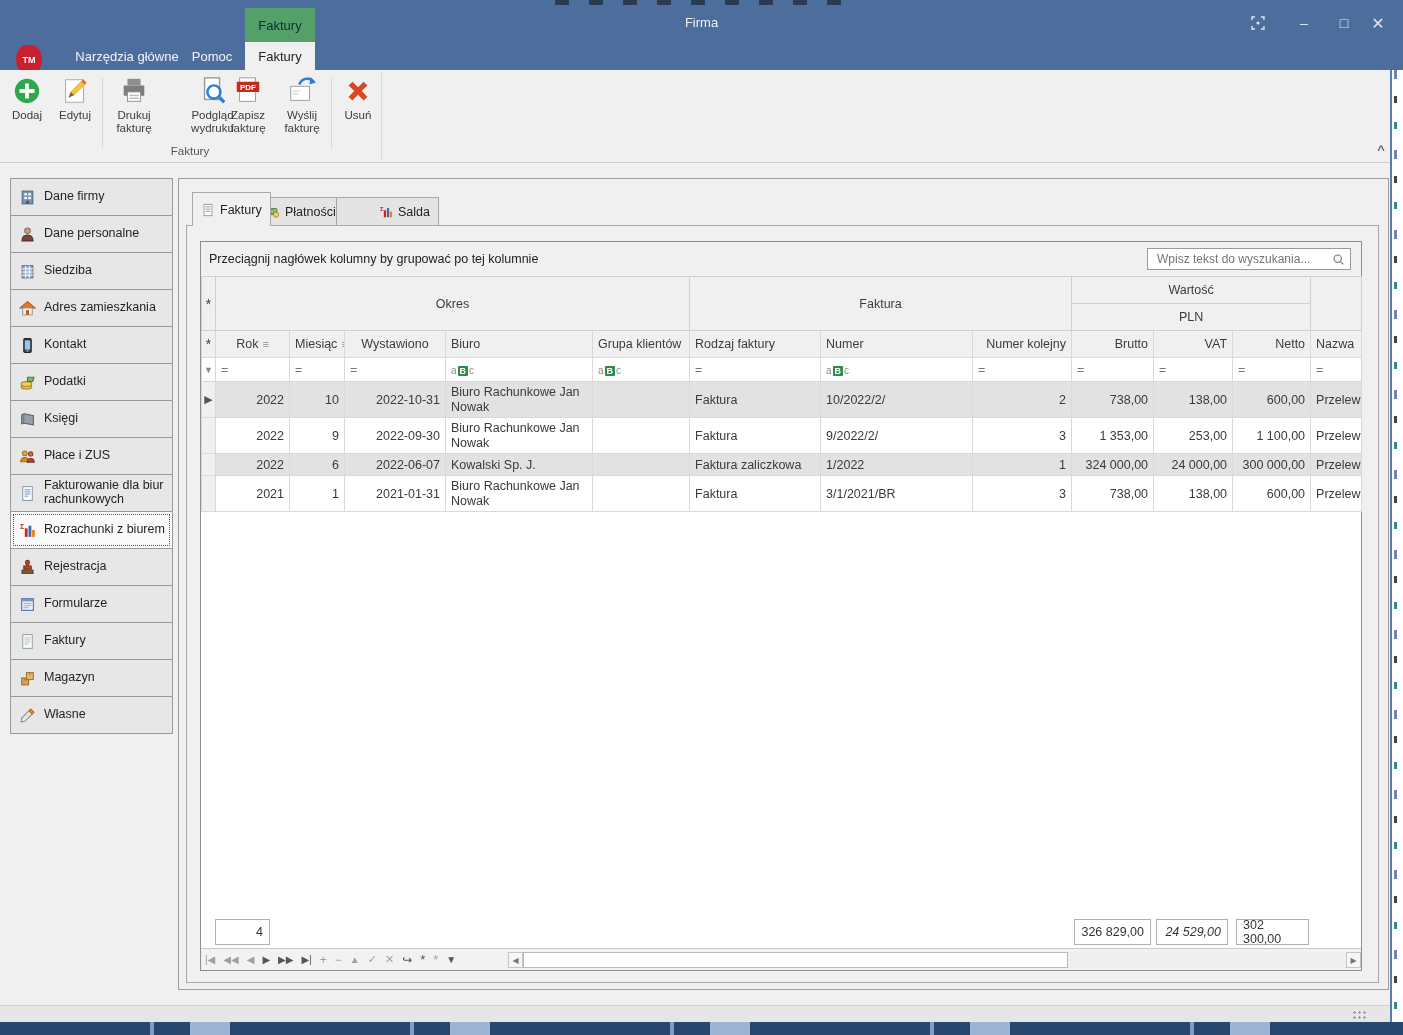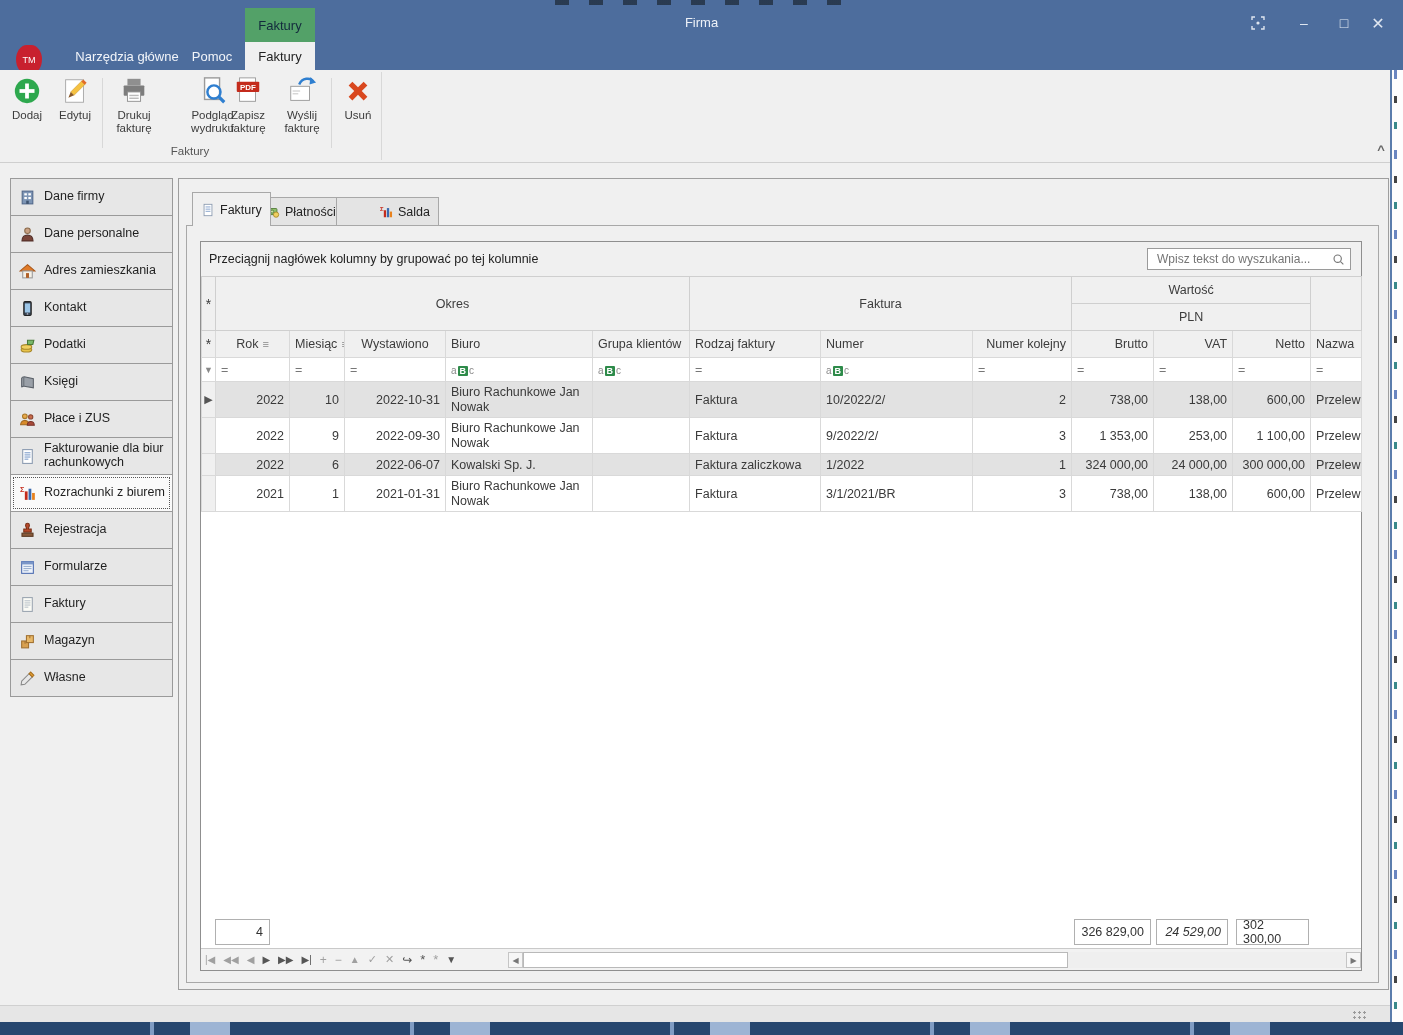--- a/index.html
+++ b/index.html
@@ -14,21 +14,21 @@
     color:#132b3d; font-size:13px; display:flex; align-items:center; justify-content:center; }
   #win-title { position:absolute; left:0; top:15px; width:1403px; text-align:center;
     color:#eef2f8; font-size:13px; }
   .winbtn { position:absolute; top:10px; width:30px; height:26px; color:#dfe6f0; font-size:14px;
     display:flex; align-items:center; justify-content:center; cursor:default; }
   #btn-focus { left:1243px; } #btn-min { left:1289px; } #btn-max { left:1329px; } #btn-close { left:1363px; font-size:16px; }
   #btn-focus svg { width:16px; height:16px; }
 
   
   #logo { position:absolute; left:16px; top:45px; width:26px; height:29px; background:#c8202e;
-    border-radius:50%/60%; color:#fff; font-size:9px; font-weight:normal;
+    border-radius:50%/60%; color:#fff; font-size:9px; font-weight:bold;
     display:flex; align-items:center; justify-content:center; }
   .ribtab { position:absolute; top:42px; height:28px; color:#f2f5fa; font-size:13px;
     display:flex; align-items:center; justify-content:center; }
   #tab-narzedzia { left:68px; width:118px; }
   #tab-pomoc { left:184px; width:56px; }
   #tab-faktury-ribbon { left:245px; width:70px; background:#f0f0f0; color:#222; }
 
   
   #ribbon { position:absolute; left:0; top:70px; width:1390px; height:93px; background:#f0f0f0;
     border-bottom:1px solid #cfcfcf; }
@@ -224,20 +224,33 @@
         <rect x="6.8" y="11" width="2.4" height="3" fill="#3e536e"></rect>
       </svg>
     <span>Dane firmy</span>
   </div>
   <div class="side-item">
     <svg viewBox="0 0 16 16">
         <circle cx="8" cy="4.4" r="2.6" fill="#caa184" stroke="#8a6a4a"></circle>
         <path d="M2.8 14 C3 9.8 6 8.6 8 8.6 C10 8.6 13 9.8 13.2 14 Z" fill="#7a4438" stroke="#55302a"></path>
       </svg>
     <span>Dane personalne</span>
+  </div>
+  <div class="side-item">
+    <svg viewBox="0 0 16 16">
+        <rect x="3" y="2.5" width="10" height="11.5" fill="#91a9c6" stroke="#5a7090"></rect>
+        <g stroke="#fff" stroke-width="1">
+          <line x1="3" y1="5.5" x2="13" y2="5.5"></line>
+          <line x1="3" y1="8.5" x2="13" y2="8.5"></line>
+          <line x1="3" y1="11.5" x2="13" y2="11.5"></line>
+          <line x1="6.3" y1="2.5" x2="6.3" y2="14"></line>
+          <line x1="9.6" y1="2.5" x2="9.6" y2="14"></line>
+        </g>
+      </svg>
+    <span>Siedziba</span>
   </div>
   <div class="side-item">
     <svg viewBox="0 0 16 16">
         <polygon points="8,1.5 15,7.5 1,7.5" fill="#e07a28" stroke="#a8581c"></polygon>
         <rect x="3.5" y="7.5" width="9" height="6.5" fill="#f5f0e6" stroke="#9a9a9a"></rect>
         <rect x="6.6" y="9.5" width="2.8" height="4.5" fill="#b06028"></rect>
       </svg>
     <span>Adres zamieszkania</span>
   </div>
   <div class="side-item">

